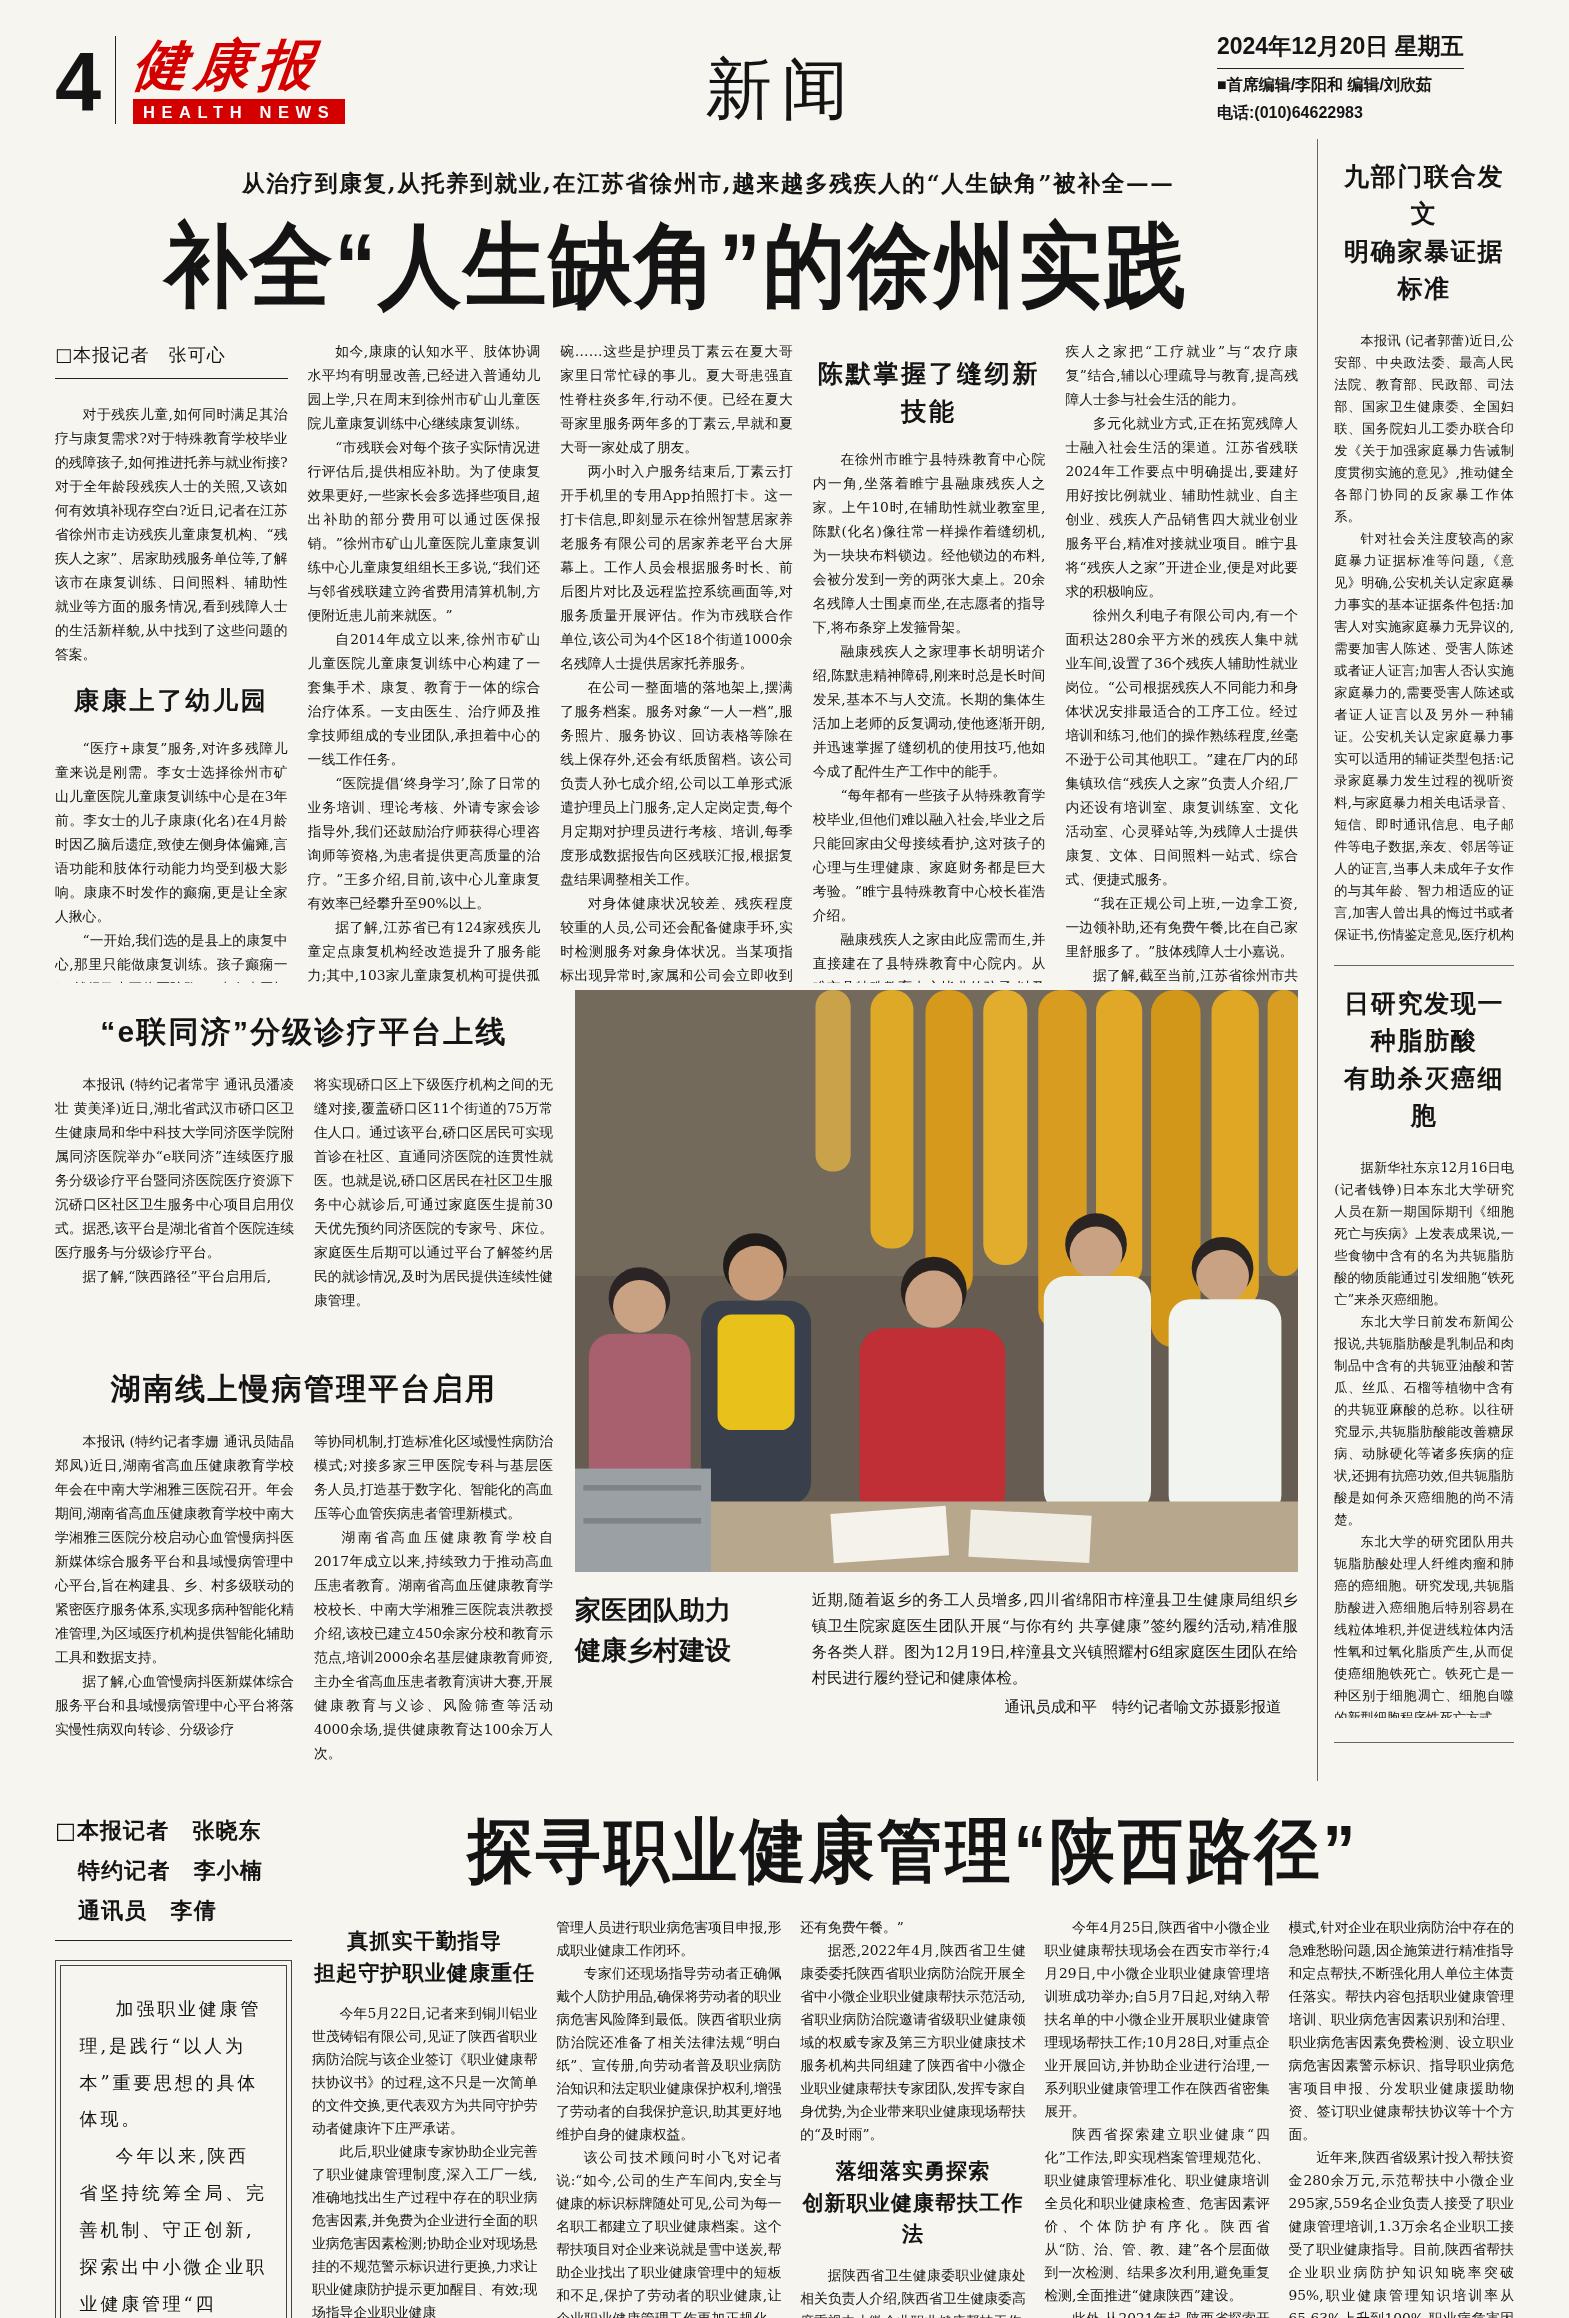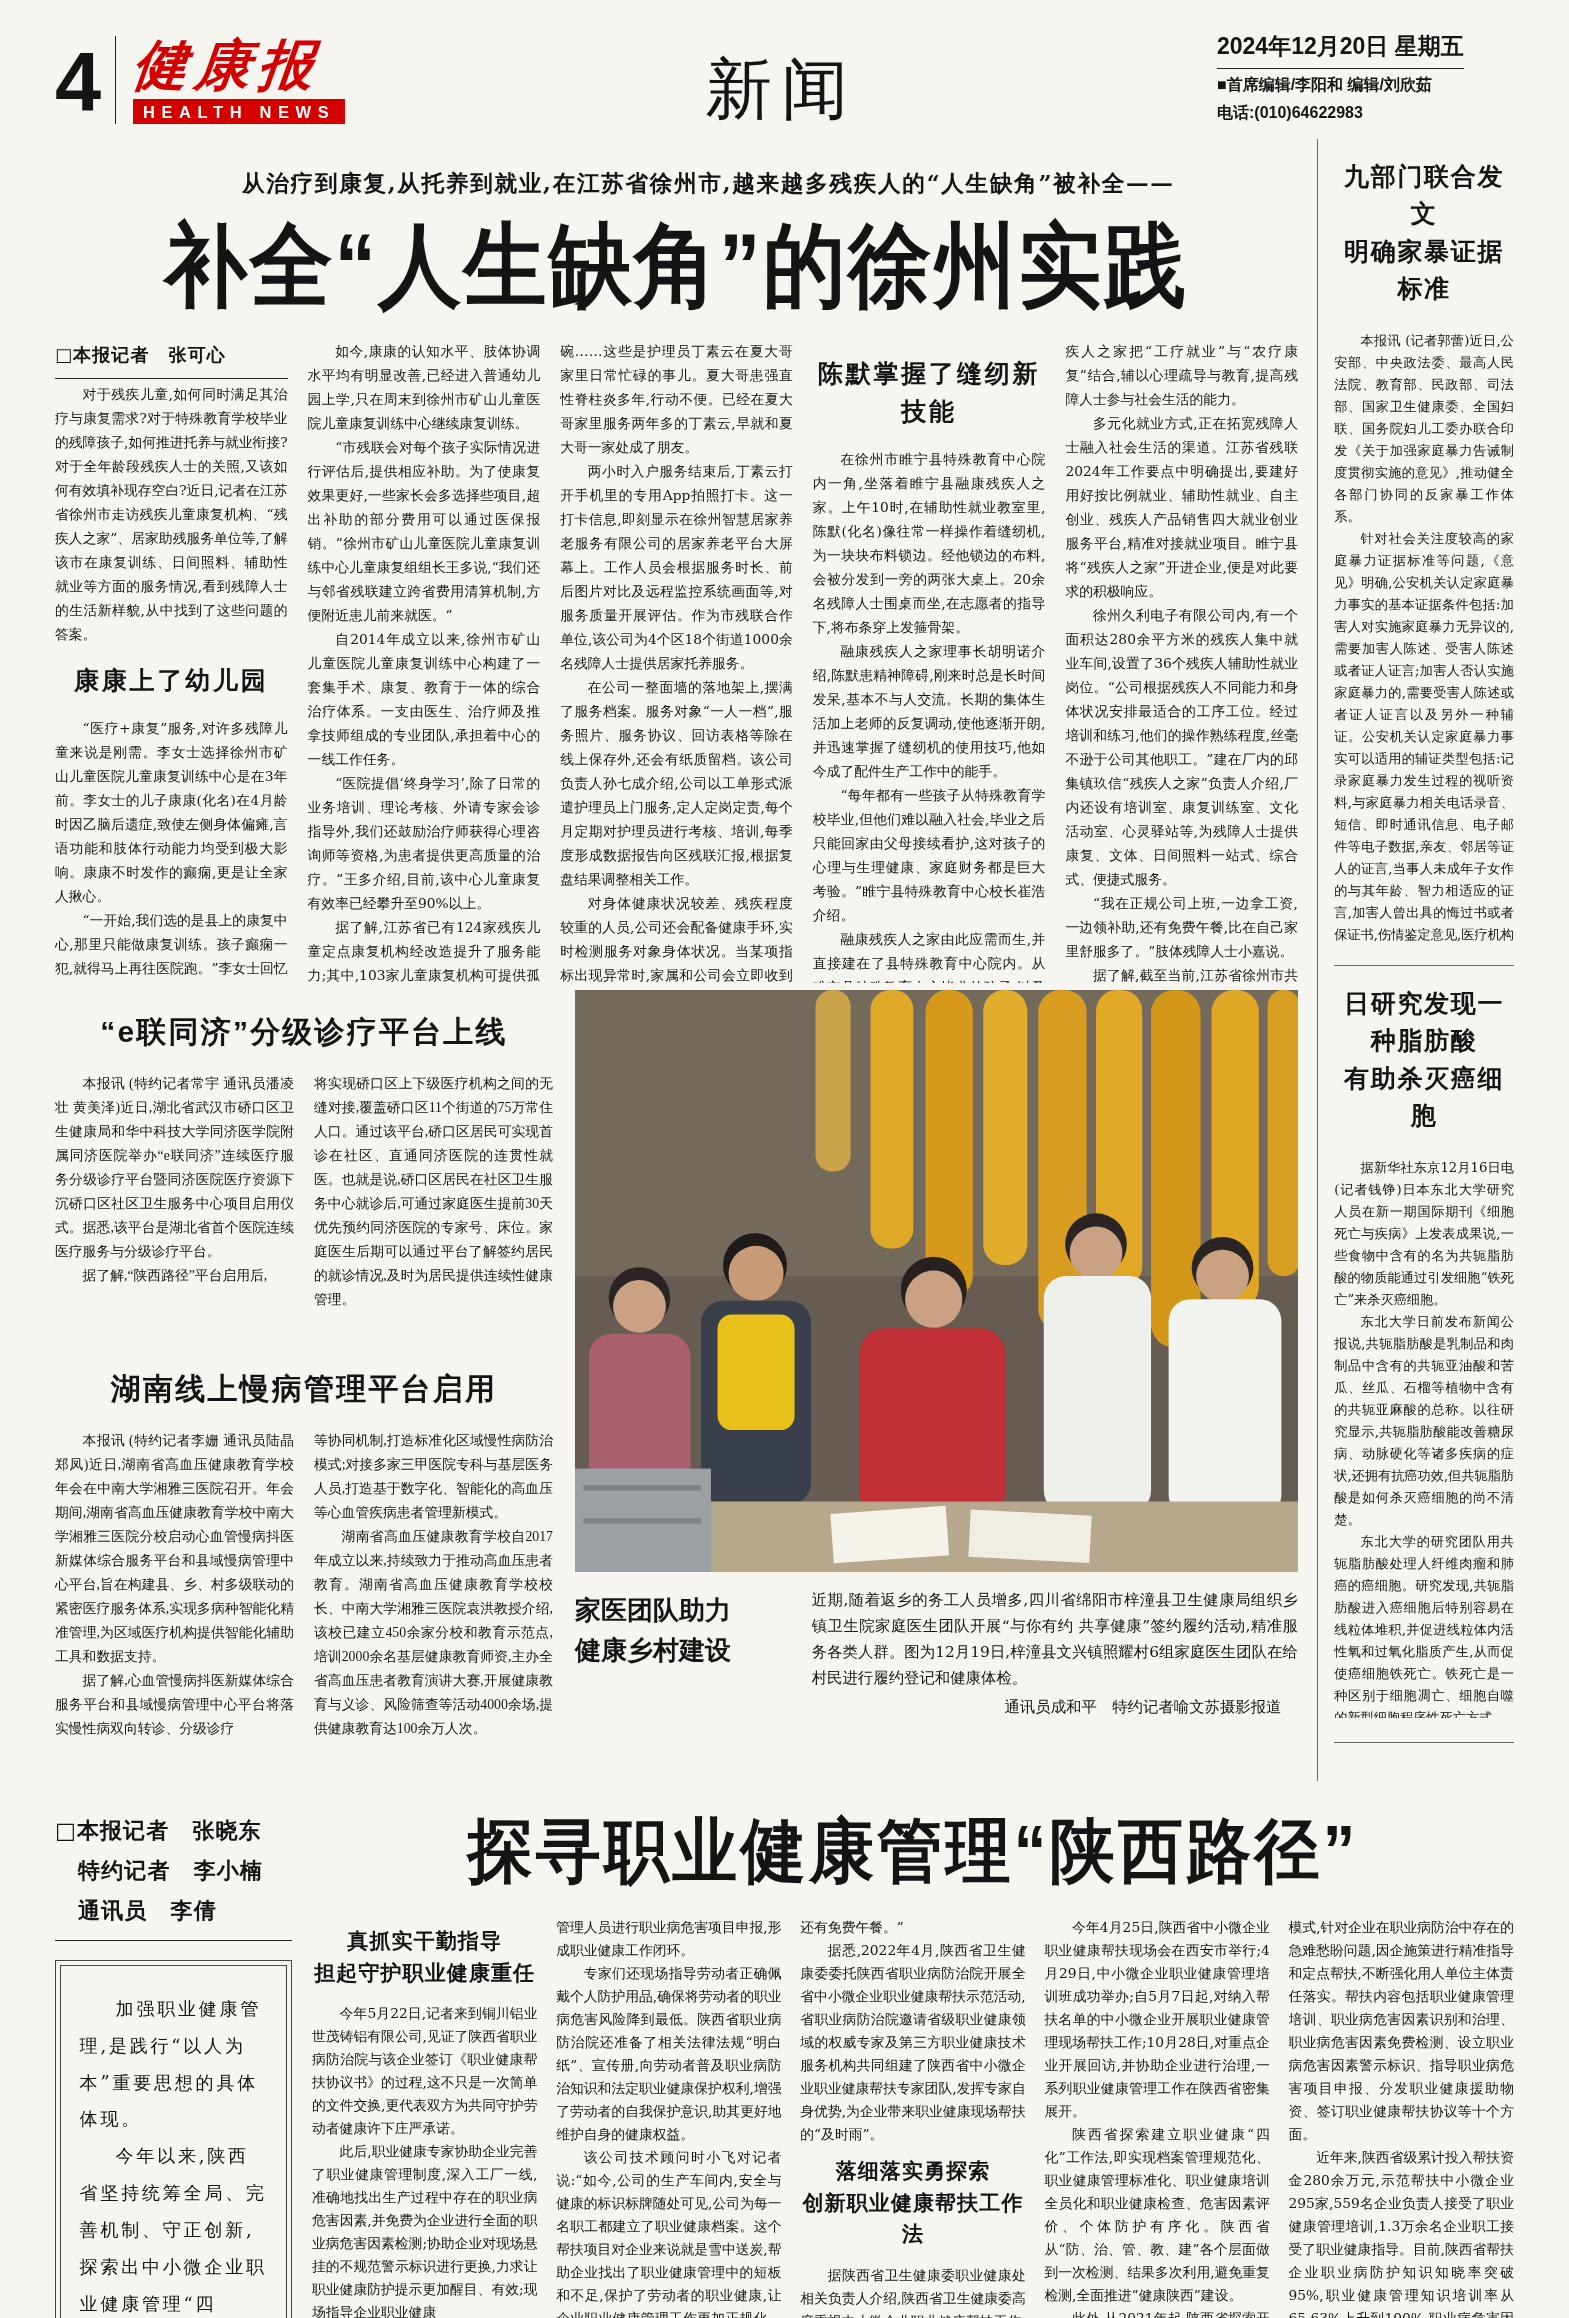--- a/index.html
+++ b/index.html
@@ -30,29 +30,29 @@
   
   .content{display:flex;margin-top:5.5px;}
   .left-zone{width:1243px;}
   .right-zone{flex:1;margin-left:18.7px;border-left:0.6px solid #666;padding-left:16.5px;}
   
   .kicker{margin:25px 66px 0 187px;font-size:22.6px;line-height:1.75;letter-spacing:1.7px;font-weight:600;}
   .main-headline{font-family:"Liberation Sans",sans-serif;font-weight:900;font-size:83px;letter-spacing:2.2px;text-align:center;margin:18.7px 0 29px 0;line-height:1.05;transform:scaleY(1.1);transform-origin:center;}
   
   .main-cols{display:grid;grid-template-columns:repeat(5,1fr);column-gap:20px;height:644px;}
   .col{overflow:hidden;text-align:justify;font-size:13.8px;line-height:24px;}
-  .byline{font-size:18px;font-weight:700;border-bottom:1.1px solid #222;padding:4.4px 0 11px 0;margin-bottom:3px;letter-spacing:1.1px;}
+  .byline{font-size:18px;font-weight:400;border-bottom:1.1px solid #222;padding:4.4px 0 11px 0;margin-bottom:23px;letter-spacing:1.1px;}
   .para{margin:0;text-indent:2em;}
   .cont{text-indent:0;}
   .sub{font-family:Liberation Serif, serif;font-weight:900;font-size:25px;letter-spacing:2.8px;text-align:center;margin:16.5px 0;white-space:pre-line;line-height:1.5;}
   
   .mid-row{display:flex;margin-top:7.7px;}
   .mid-left{width:498px;}
   .mid-title{font-family:"Liberation Sans",sans-serif;font-weight:900;font-size:30px;letter-spacing:2.2px;text-align:center;margin:22px 0 18.7px 0;}
-  .two-cols{display:grid;grid-template-columns:1fr 1fr;column-gap:20px;overflow:hidden;text-align:justify;font-size:13.8px;line-height:24px;font-family:Liberation Serif, serif;}
+  .two-cols{display:grid;grid-template-columns:1fr 1fr;column-gap:20px;overflow:hidden;text-align:justify;font-size:13.8px;line-height:24px;}
   .h-el{height:275px;}
   .h-hn{height:352px;}
   .photo-block{flex:1;margin-left:22px;}
   .photo-frame{width:100%;height:582px;background:#59504a;}
   .photo-frame svg{display:block;width:100%;height:100%;}
   .caption-row{display:flex;margin-top:14.3px;gap:36px;}
   .caption-label{width:182px;font-family:"Liberation Sans",sans-serif;font-weight:900;font-size:26px;line-height:1.55;white-space:pre-line;padding-top:3.3px;}
   .caption-body{flex:1;margin-left:18.7px;font-size:15.4px;line-height:26px;text-align:justify;}
   .caption-credit{margin-top:3.3px;text-align:right;font-size:15.4px;padding-right:16.5px;}
   

